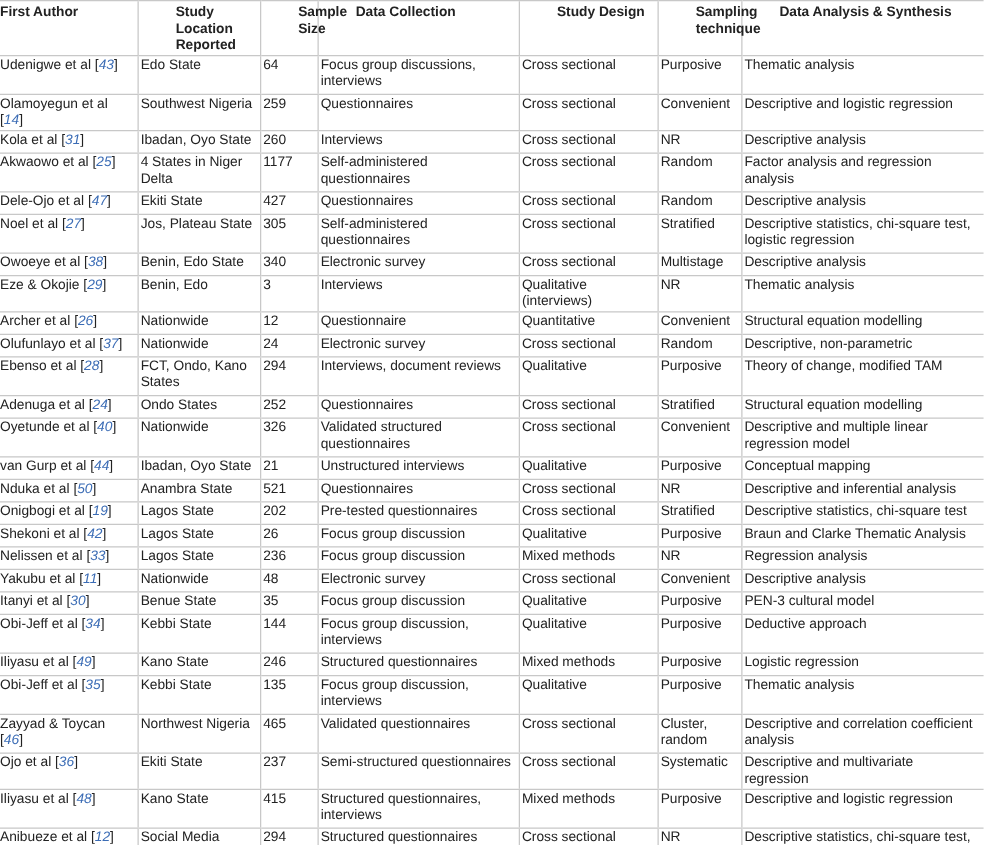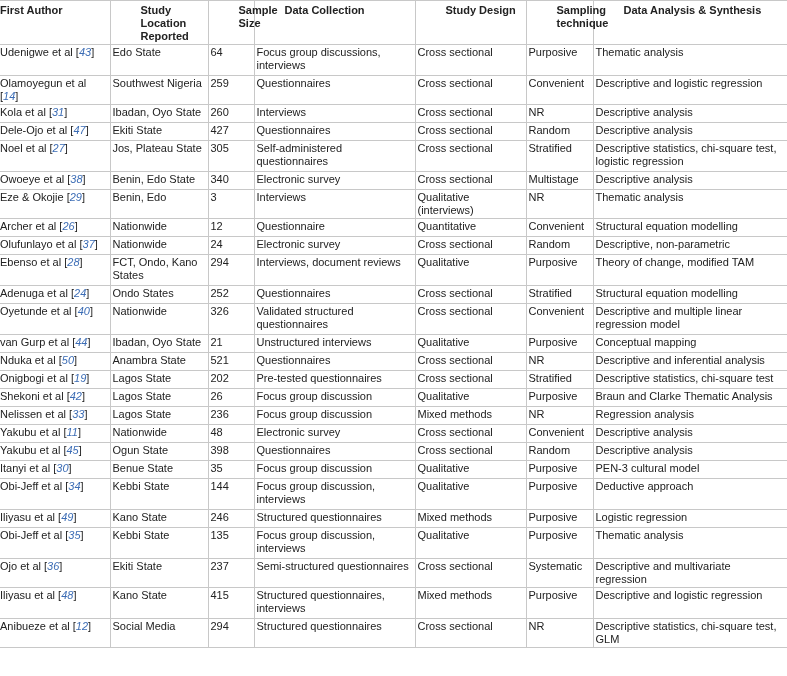--- a/index.html
+++ b/index.html
@@ -64,20 +64,29 @@
       </tr>
       <tr>
         <td><span>Kola et al</span> [<a class="ref">31</a>]</td>
         <td>Ibadan, Oyo State</td>
         <td>260</td>
         <td>Interviews</td>
         <td>Cross sectional</td>
         <td>NR</td>
         <td>Descriptive analysis</td>
       </tr>
+      <tr class="two">
+        <td><span>Akwaowo et al</span> [<a class="ref">25</a>]</td>
+        <td>4 States in Niger Delta</td>
+        <td>1177</td>
+        <td>Self-administered questionnaires</td>
+        <td>Cross sectional</td>
+        <td>Random</td>
+        <td>Factor analysis and regression analysis</td>
+      </tr>
       <tr>
         <td><span>Dele-Ojo et al</span> [<a class="ref">47</a>]</td>
         <td>Ekiti State</td>
         <td>427</td>
         <td>Questionnaires</td>
         <td>Cross sectional</td>
         <td>Random</td>
         <td>Descriptive analysis</td>
       </tr>
       <tr class="two">
@@ -200,29 +209,20 @@
       <tr>
         <td><span>Yakubu et al</span> [<a class="ref">11</a>]</td>
         <td>Nationwide</td>
         <td>48</td>
         <td>Electronic survey</td>
         <td>Cross sectional</td>
         <td>Convenient</td>
         <td>Descriptive analysis</td>
       </tr>
       <tr>
-        <td><span>Yakubu et al</span> [<a class="ref">45</a>]</td>
-        <td>Ogun State</td>
-        <td>398</td>
-        <td>Questionnaires</td>
-        <td>Cross sectional</td>
-        <td>Random</td>
-        <td>Descriptive analysis</td>
-      </tr>
-      <tr>
         <td><span>Itanyi et al</span> [<a class="ref">30</a>]</td>
         <td>Benue State</td>
         <td>35</td>
         <td>Focus group discussion</td>
         <td>Qualitative</td>
         <td>Purposive</td>
         <td>PEN-3 cultural model</td>
       </tr>
       <tr class="two">
         <td><span>Obi-Jeff et al</span> [<a class="ref">34</a>]</td>
@@ -244,20 +244,29 @@
       </tr>
       <tr class="two">
         <td><span>Obi-Jeff et al</span> [<a class="ref">35</a>]</td>
         <td>Kebbi State</td>
         <td>135</td>
         <td>Focus group discussion, interviews</td>
         <td>Qualitative</td>
         <td>Purposive</td>
         <td>Thematic analysis</td>
       </tr>
+      <tr class="two">
+        <td><span>Zayyad &amp; Toycan</span> [<a class="ref">46</a>]</td>
+        <td>Northwest Nigeria</td>
+        <td>465</td>
+        <td>Validated questionnaires</td>
+        <td>Cross sectional</td>
+        <td>Cluster, random</td>
+        <td>Descriptive and correlation coefficient analysis</td>
+      </tr>
       <tr>
         <td><span>Ojo et al</span> [<a class="ref">36</a>]</td>
         <td>Ekiti State</td>
         <td>237</td>
         <td>Semi-structured questionnaires</td>
         <td>Cross sectional</td>
         <td>Systematic</td>
         <td>Descriptive and multivariate regression</td>
       </tr>
       <tr class="two">

